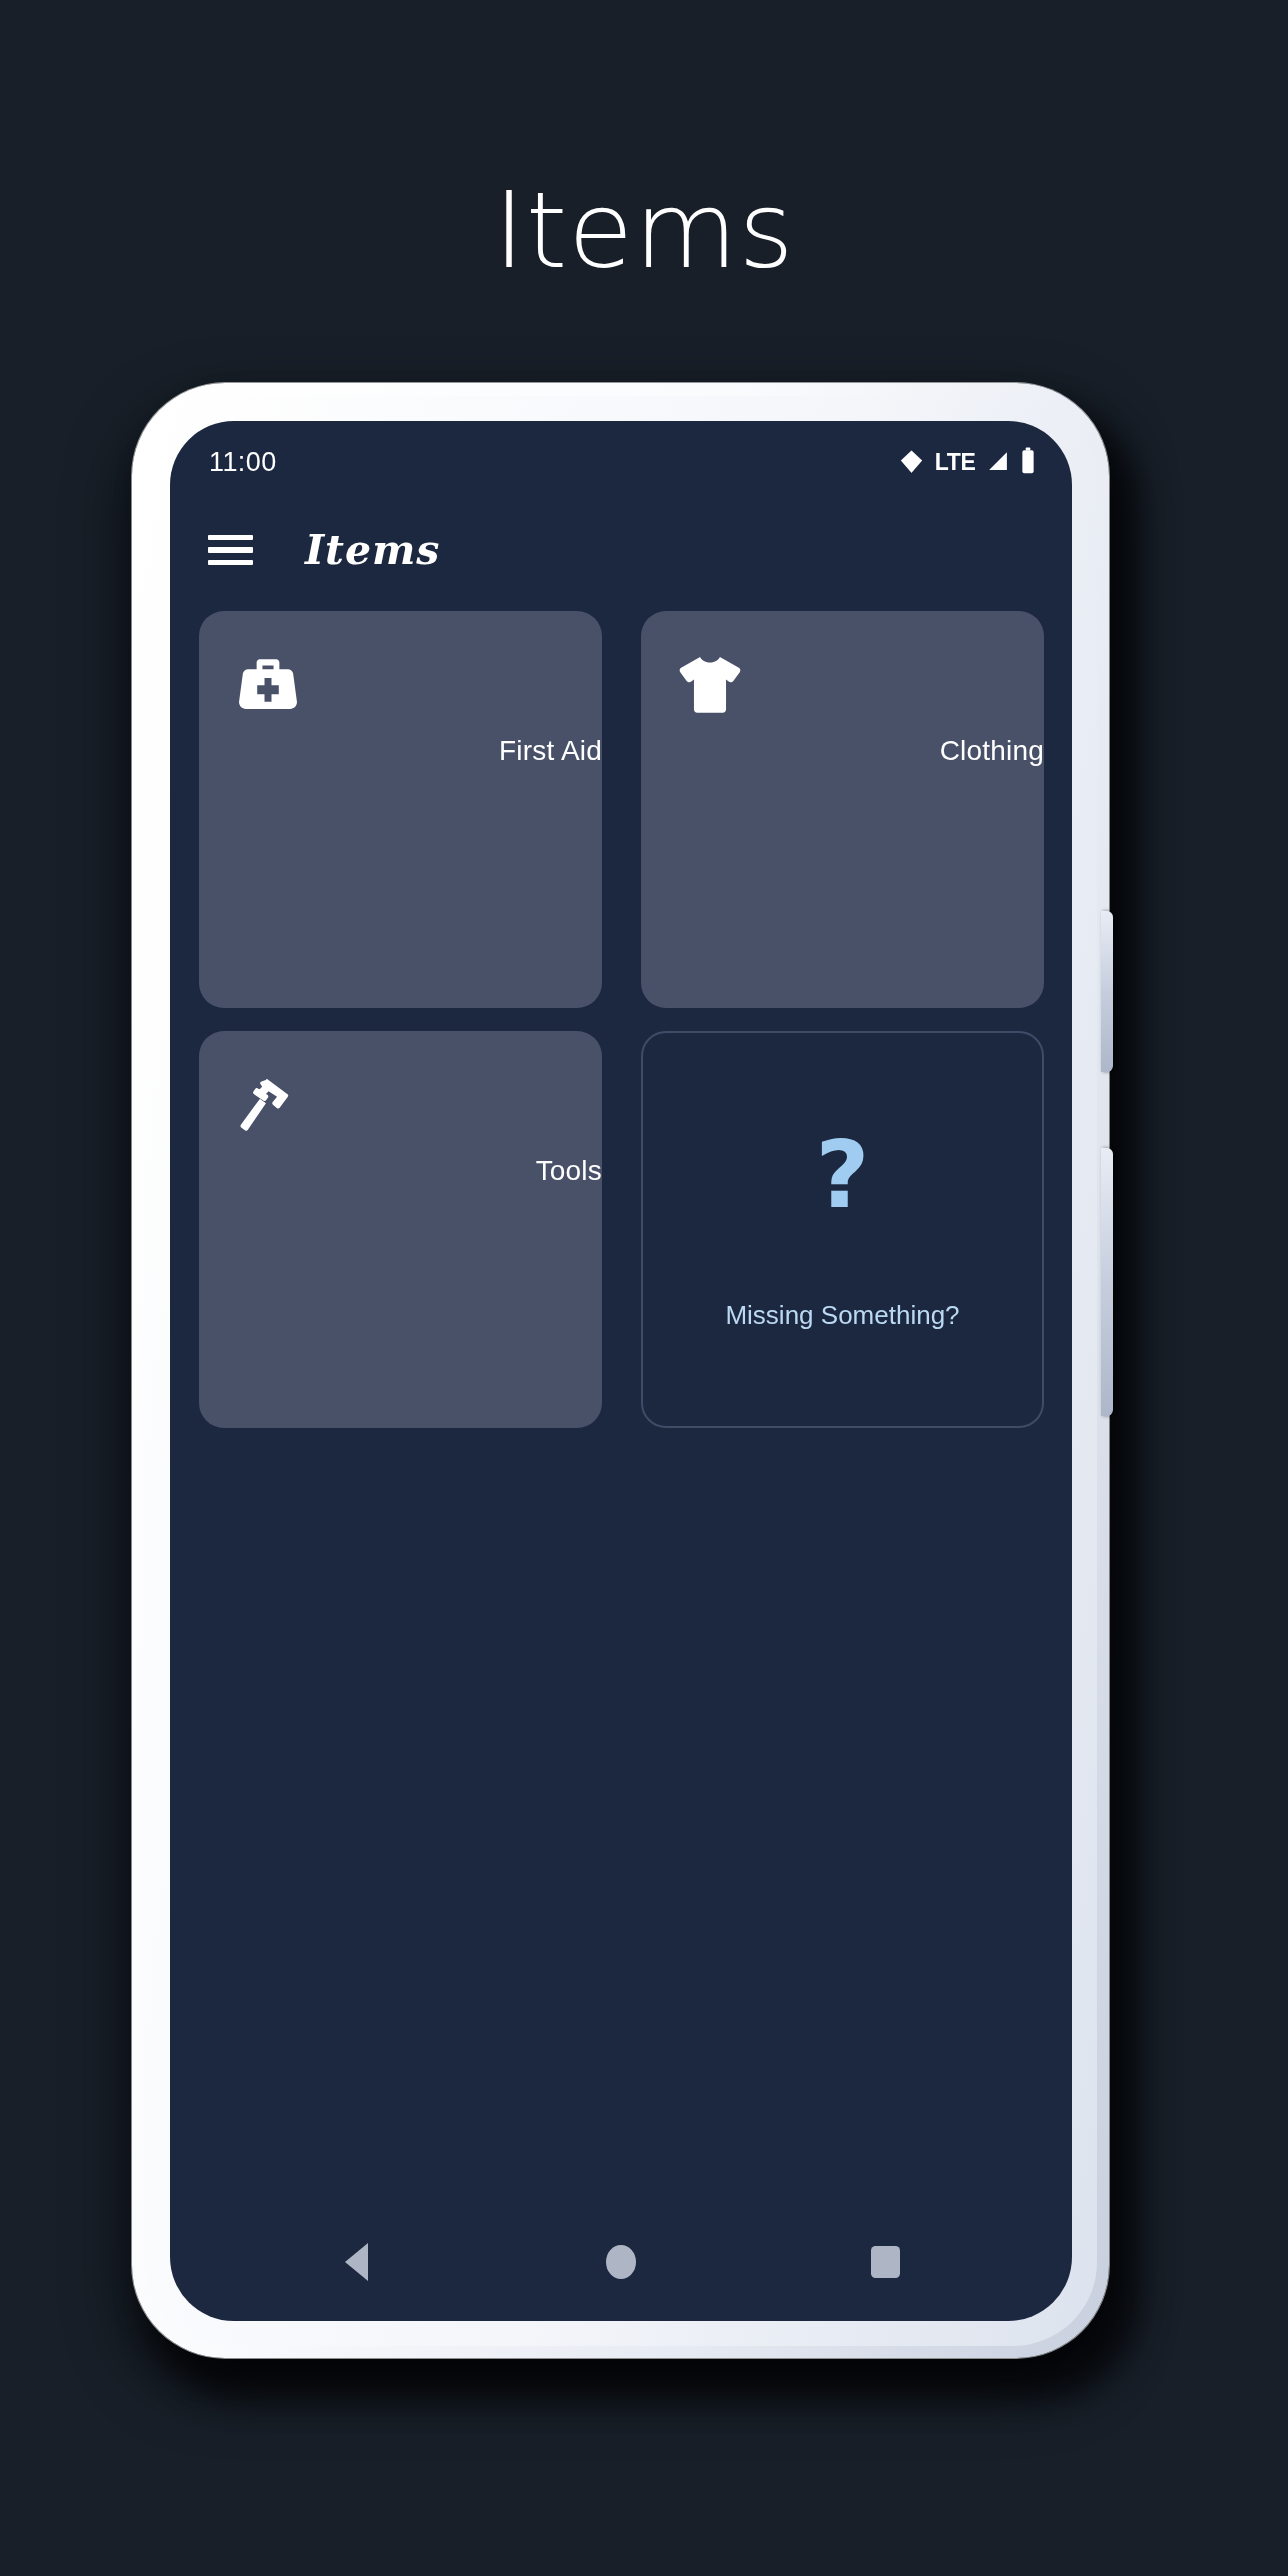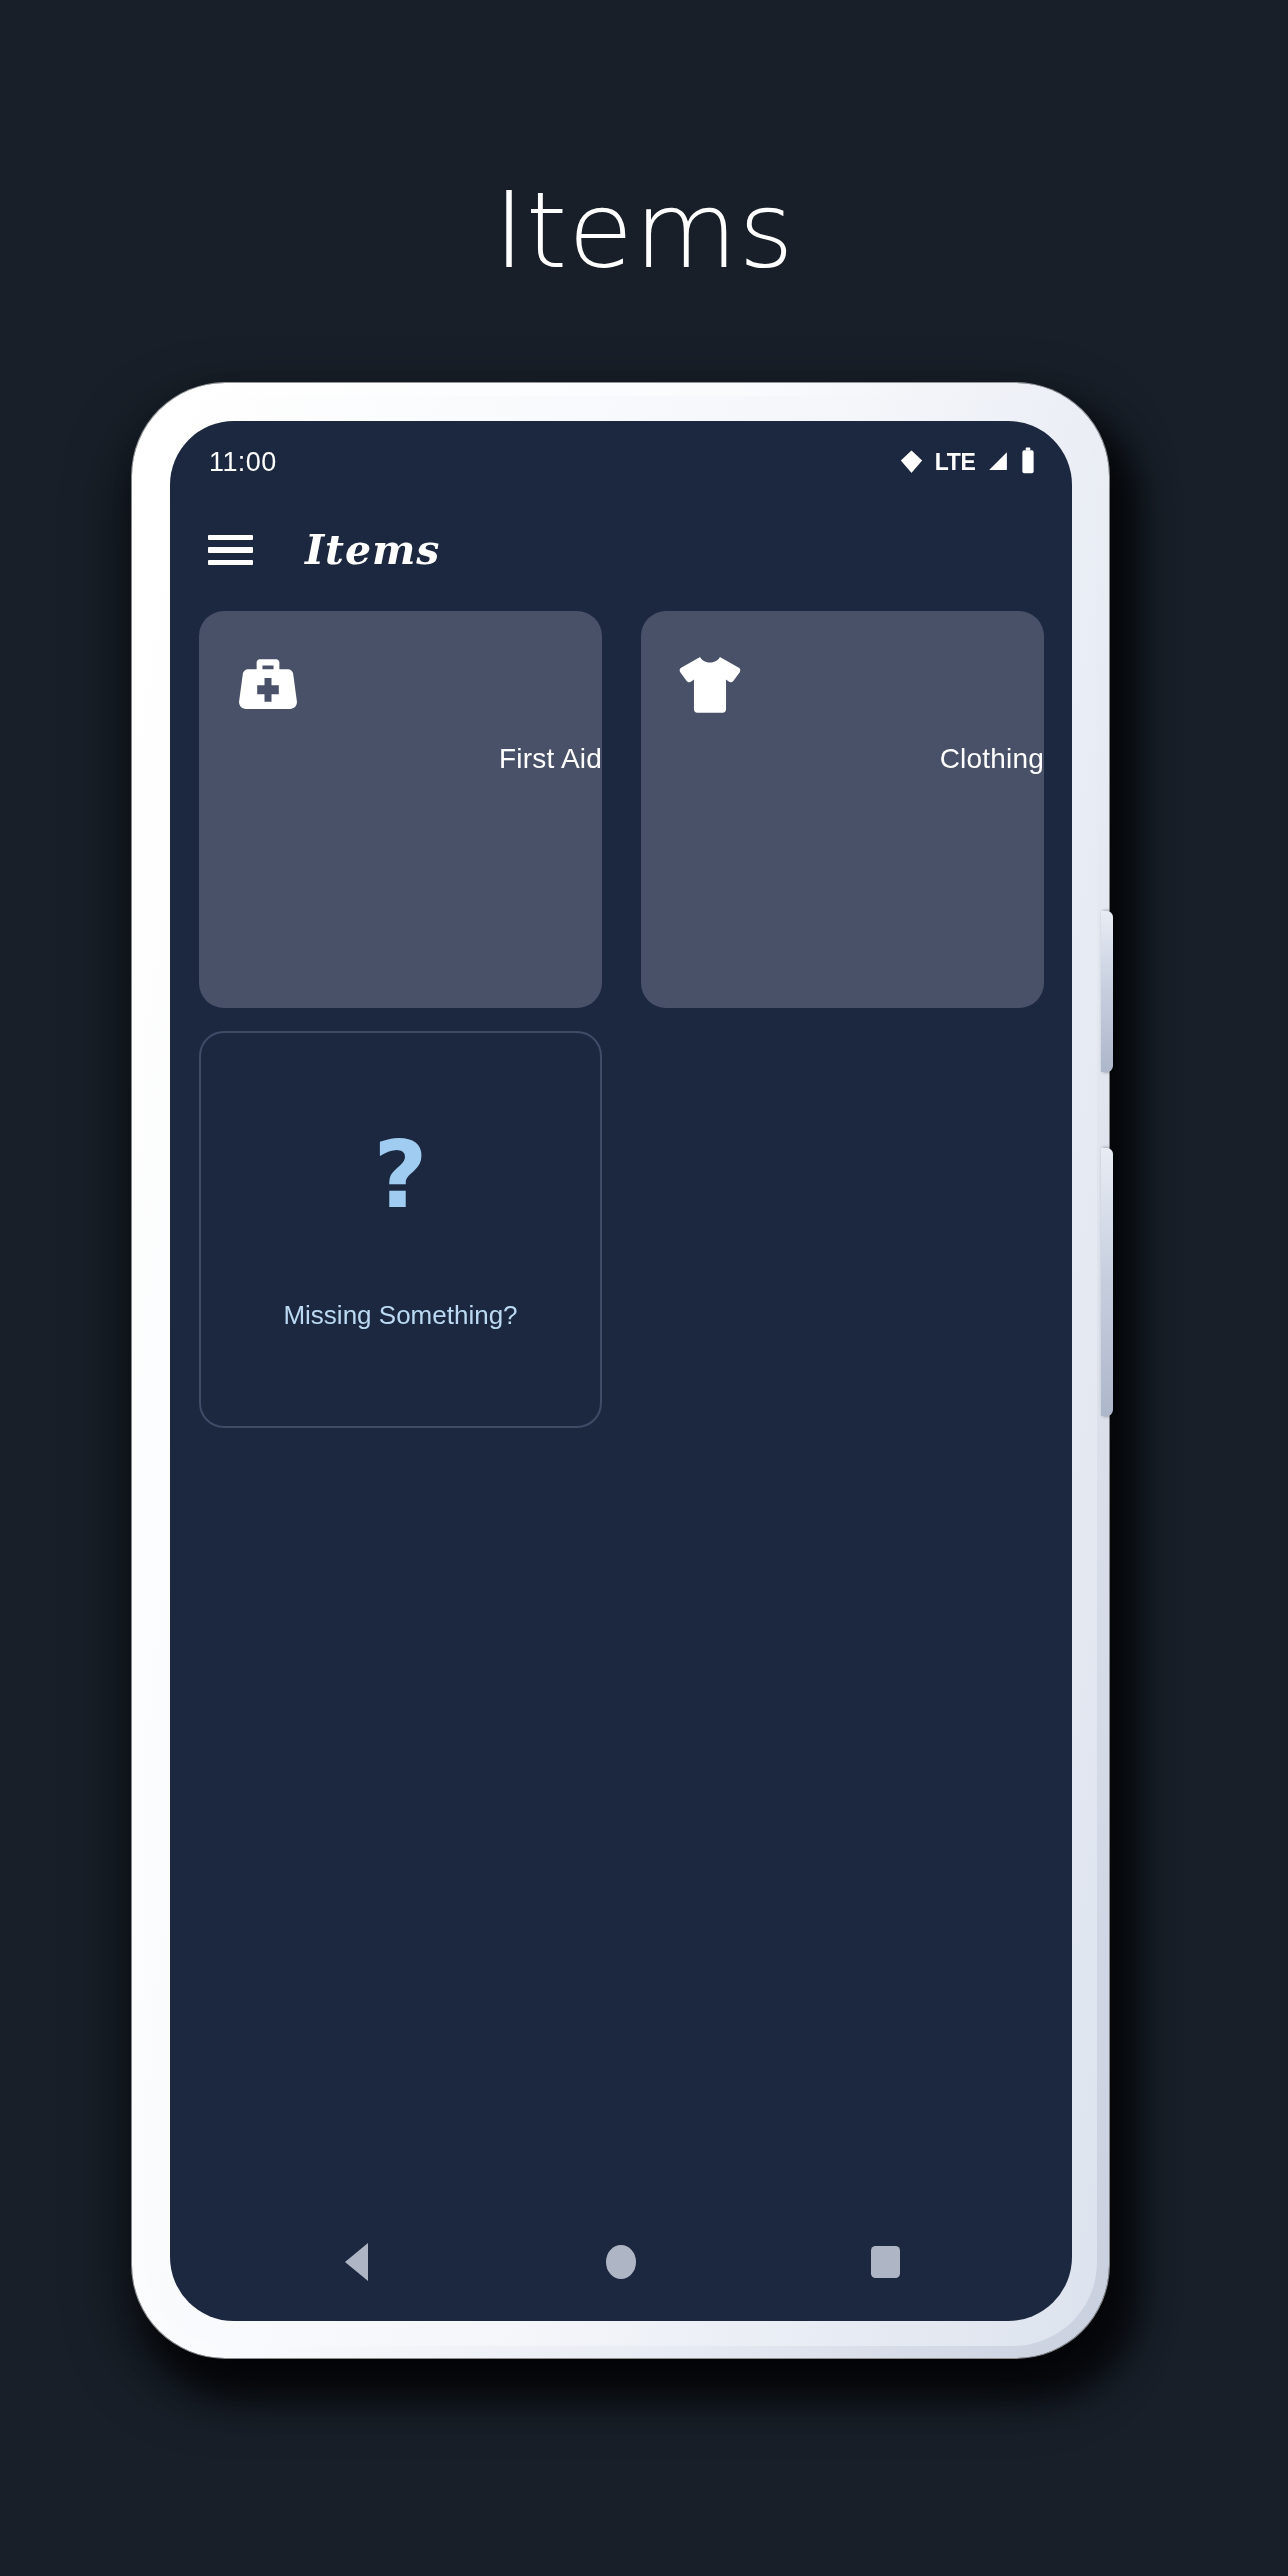--- a/index.html
+++ b/index.html
@@ -175,21 +175,21 @@
     box-sizing: border-box;
     padding: 39px 0 0 34px;
     cursor: pointer;
   }
   .card-icon {
     width: 70px;
     height: 70px;
     display: block;
   }
   .card-label {
-    margin-top: 23px;
+    margin-top: 15px;
     color: #FFFFFF;
     font-size: 28px;
     font-weight: 400;
     letter-spacing: 0.2px;
   }
 
   
   .card.missing {
     background: transparent;
     border: 2.7px solid #3E4C68;
@@ -306,20 +306,29 @@
       <div class="card">
         <span class="card-icon">
           <svg width="70" height="70" viewBox="0 0 24 24">
             <path d="M8.6 2.4L2.1 6.1c-.5.3-.7 1-.3 1.5l2.2 3c.4.5 1.1.6 1.6.2l.9-.7v10.3c0 .6.5 1.1 1.1 1.1h8.8c.6 0 1.1-.5 1.1-1.1V10.1l.9.7c.5.4 1.2.3 1.6-.2l2.2-3c.4-.5.2-1.2-.3-1.5l-6.5-3.7c-.4.9-1.7 1.9-3.4 1.9s-3-1-3.4-1.9z" fill="#FFFFFF"></path>
           </svg>
         </span>
         <div class="card-label">Clothing</div>
       </div>
 
 
+      <div class="card">
+        <span class="card-icon">
+          <svg width="70" height="70" viewBox="0 0 24 24">
+            <path d="M11.4 3.3L9.6 4c-.3.1-.4.5-.2.8l.6.9-.9.9-.6-.3c-.3-.2-.7-.1-.9.2l-.6.9c-.2.3-.1.7.2.9l3.3 2.2c.3.2.7.1.9-.2l.6-.9c.2-.3.1-.7-.2-.9l-.5-.3.9-.9 2.9 1.9-1.5 1.8c-.2.3-.2.7.1.9l1.3 1.1c.3.3.8.2 1-.1l2.8-3.7c.2-.3.2-.7-.1-.9l-6.9-5.1c-.1-.1-.2-.1-.4 0z" fill="#FFFFFF"></path>
+            <path d="M9.2 9.9L2.7 18.8c-.2.3-.2.7.1.9l1.4 1c.3.2.7.1.9-.2l6.2-9.1-2.1-1.5z" fill="#FFFFFF"></path>
+          </svg>
+        </span>
+        <div class="card-label">Tools</div>
+      </div>
 
 
       <div class="card missing">
         <div class="missing-qmark">?</div>
         <div class="missing-label">Missing Something?</div>
       </div>
 
     </div>
 
     <div class="nav-bar">

